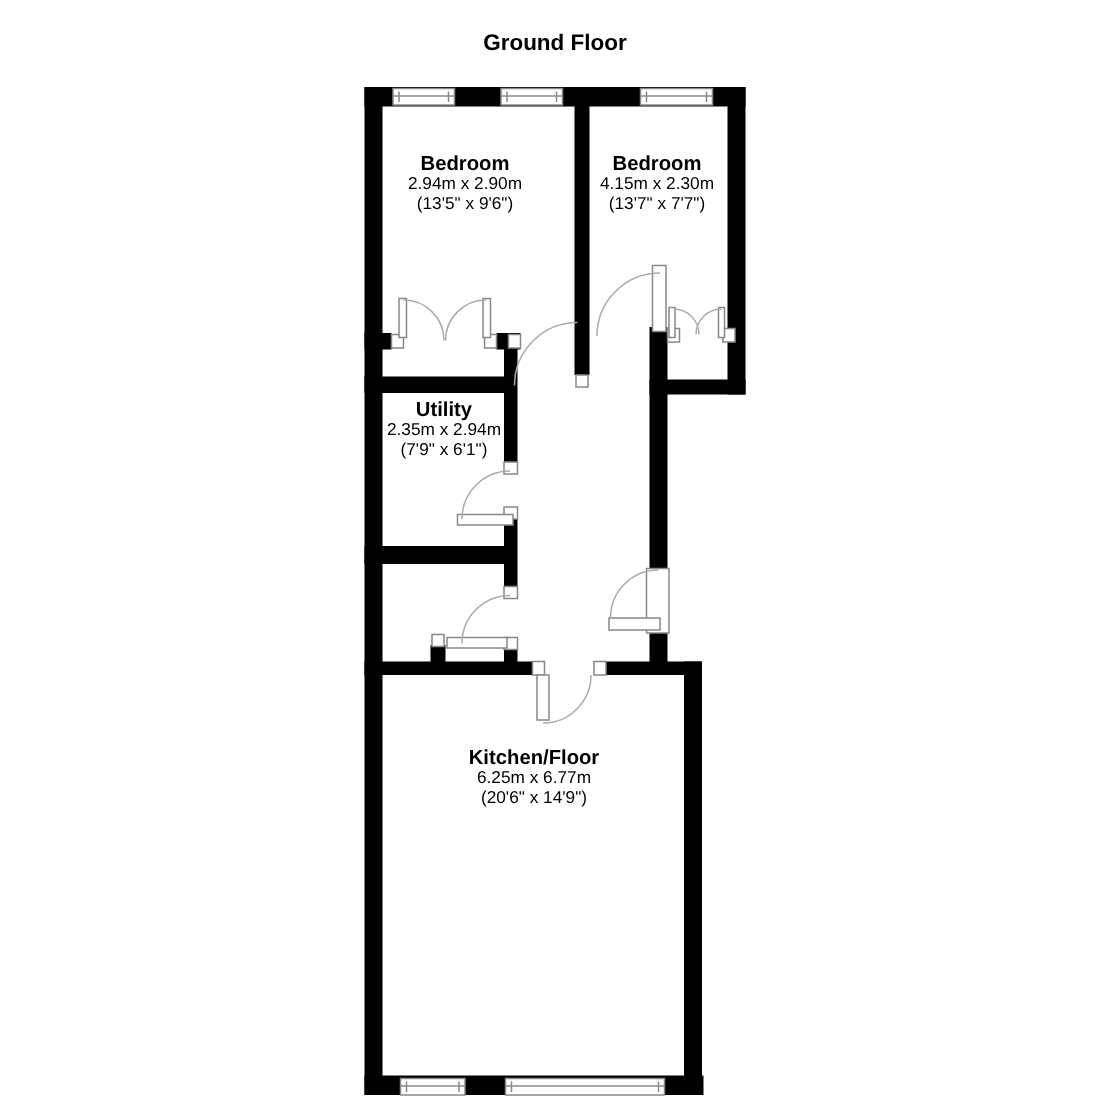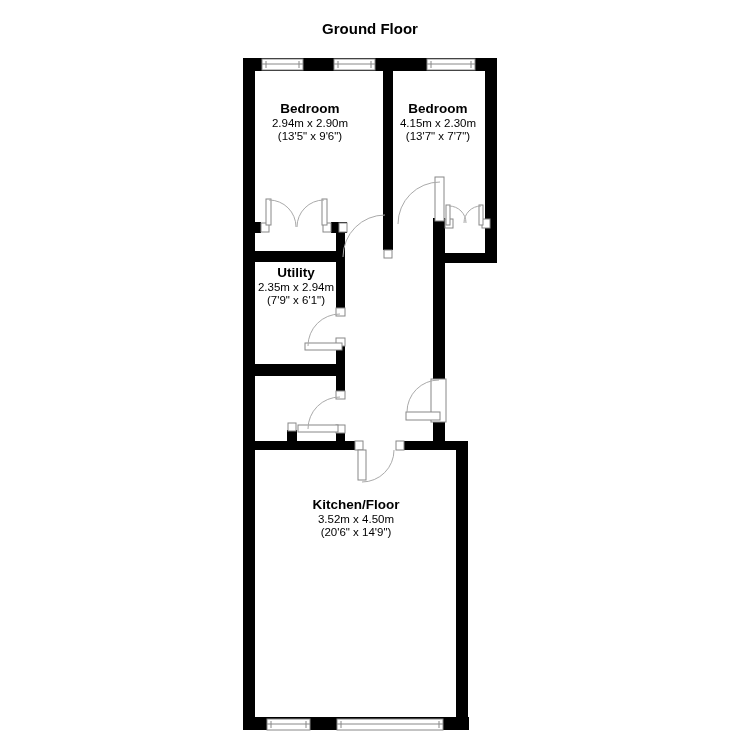--- a/index.html
+++ b/index.html
@@ -171,17 +171,17 @@
 
   <div class="label" style="left:296px;top:265px;">
     <span class="room-name">Utility</span>
     <span class="room-metric">2.35m x 2.94m</span>
     <span class="room-imperial">(7'9" x 6'1")</span>
   </div>
 
 
   <div class="label" style="left:356px;top:497px;">
     <span class="room-name">Kitchen/Floor</span>
-    <span class="room-metric">3.52m x 4.50m</span>
+    <span class="room-metric">6.25m x 6.77m</span>
     <span class="room-imperial">(20'6" x 14'9")</span>
   </div>
 
 </div>
 
 </body></html>

